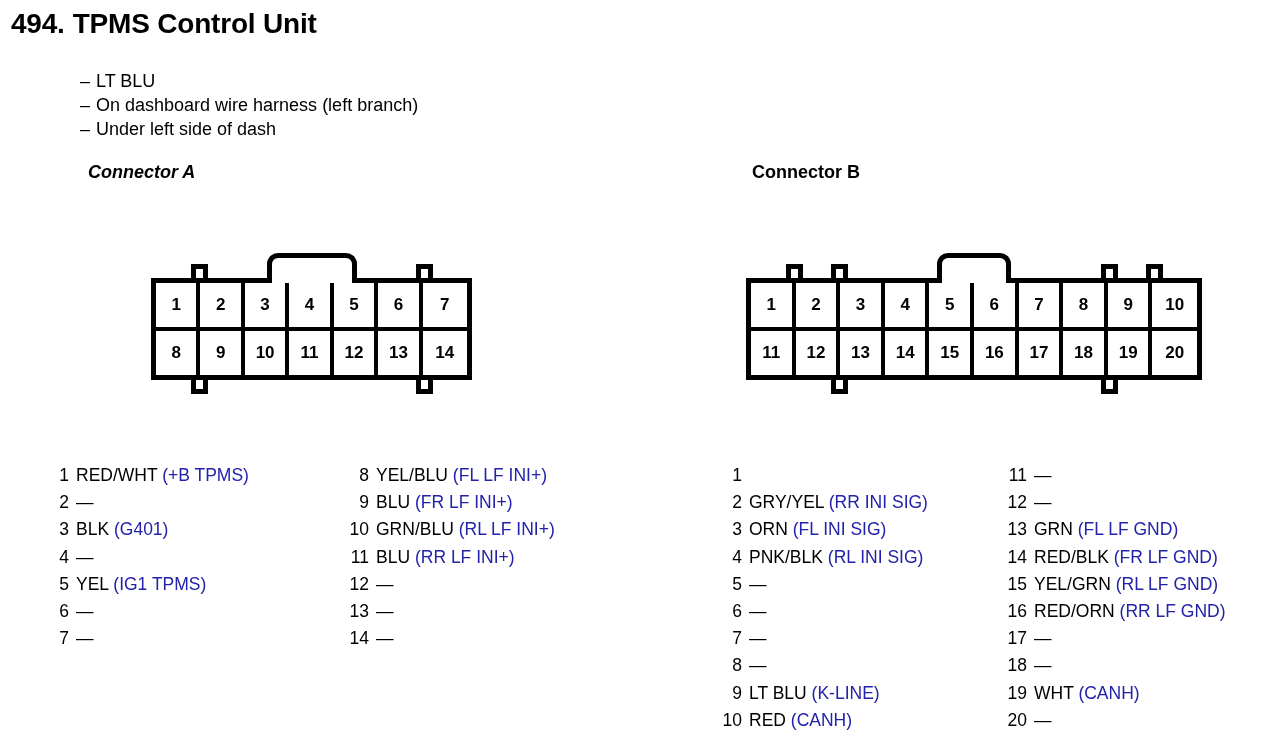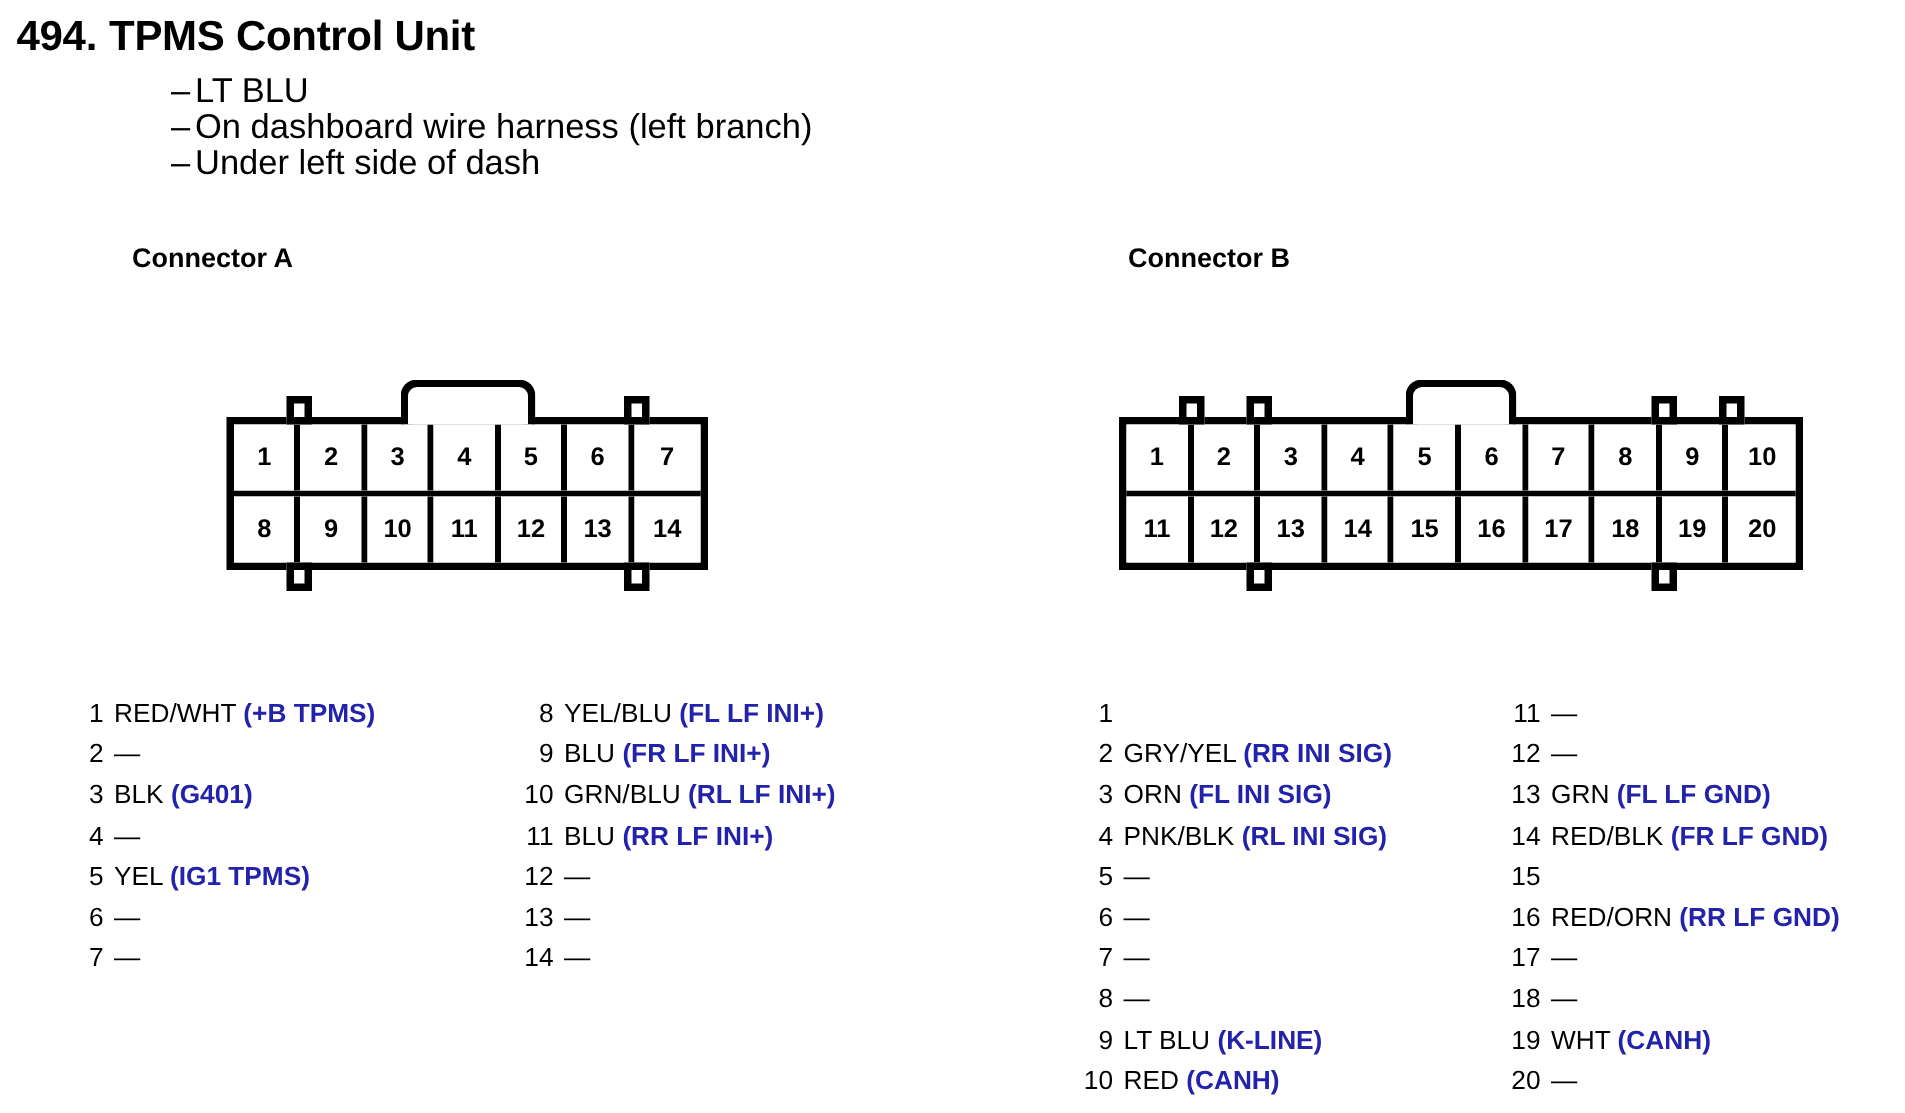--- a/index.html
+++ b/index.html
@@ -24,36 +24,35 @@
     font-size: 28px;
     font-weight: bold;
     letter-spacing: -0.2px;
     white-space: nowrap;
   }
   #title-number { margin-right: 8px; }
 
   #notes {
     position: absolute;
     left: 80px;
-    top: 48px;
-    font-size: 23px;
+    top: 69px;
+    font-size: 18px;
     line-height: 24px;
-    margin-left: 34px;
   }
   .note-row { white-space: nowrap; }
   .note-dash { display: inline-block; width: 16px; }
 
   
   .conn-heading {
     position: absolute;
     font-size: 18px;
     font-weight: bold;
     white-space: nowrap;
   }
-  #heading-a { left: 88px; top: 162px; }
+  #heading-a { left: 88px; top: 162px; font-style: italic; }
   #heading-b { left: 752px; top: 162px; }
 
   
   .connector {
     position: absolute;
   }
   #connector-a-drawing { left: 140px; top: 240px; }
   #connector-b-drawing { left: 735px; top: 240px; }
 
   .conn-body {
@@ -115,21 +114,21 @@
   }
   .pin-num {
     display: inline-block;
     text-align: right;
     flex: 0 0 auto;
   }
   .pin-text {
     padding-left: 7px;
     flex: 0 0 auto;
   }
-  .sig { color: #2222aa; font-weight: bold; }
+  .sig { color: #2222aa; }
 
   #pins-a-1 { left: 57px; top: 462px; }
   #pins-a-2 { left: 347px; top: 462px; }
   #pins-b-1 { left: 722px; top: 462px; }
   #pins-b-2 { left: 1005px; top: 462px; }
 
   #pins-a-1 .pin-num { width: 12px; }
   #pins-a-2 .pin-num { width: 22px; }
   #pins-b-1 .pin-num { width: 20px; }
   #pins-b-2 .pin-num { width: 22px; }
@@ -328,20 +327,21 @@
     <div class="pin-row">
       <span class="pin-num">13</span>
       <span class="pin-text"><span>GRN</span> <span class="sig">(FL LF GND)</span></span>
     </div>
     <div class="pin-row">
       <span class="pin-num">14</span>
       <span class="pin-text"><span>RED/BLK</span> <span class="sig">(FR LF GND)</span></span>
     </div>
     <div class="pin-row">
       <span class="pin-num">15</span>
+      <span class="pin-text"><span>YEL/GRN</span> <span class="sig">(RL LF GND)</span></span>
     </div>
     <div class="pin-row">
       <span class="pin-num">16</span>
       <span class="pin-text"><span>RED/ORN</span> <span class="sig">(RR LF GND)</span></span>
     </div>
     <div class="pin-row">
       <span class="pin-num">17</span>
       <span class="pin-text"><span>—</span></span>
     </div>
     <div class="pin-row">

